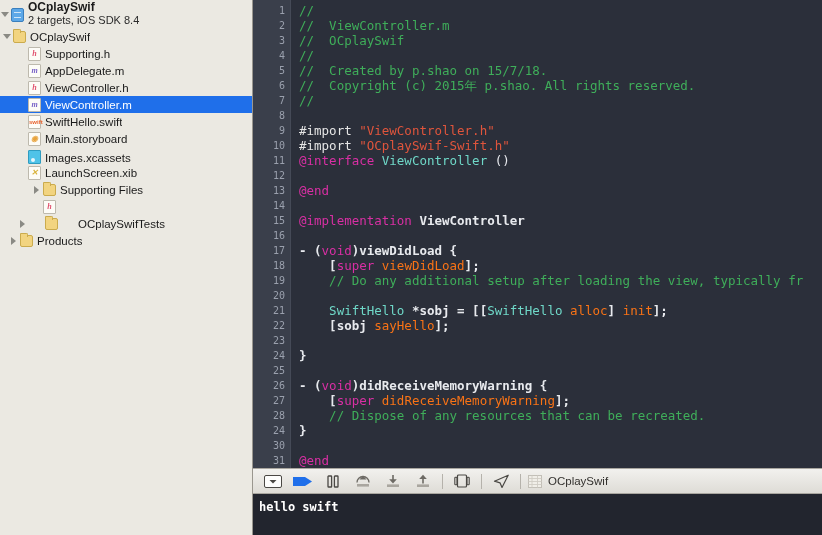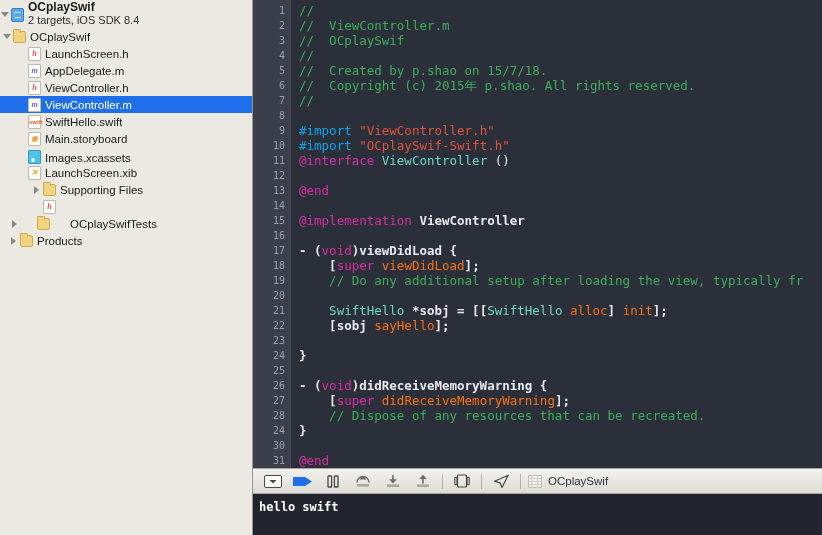--- a/index.html
+++ b/index.html
@@ -181,21 +181,21 @@
     font-family: "DejaVu Sans Mono", monospace;
     font-size: 12.5px;
     line-height: 15px;
     color: #d8dae0;
     white-space: pre;
     overflow: hidden;
     position: relative;
   }
   #code .line { height: 15px; line-height: 15px; white-space: pre; }
   .c-com { color: #3fae5a; }
-  .c-pre { color: #0ea5e9; text-align: right; }
+  .c-pre { color: #e5e5e5; text-align: right; }
   .c-str { color: #e0553c; }
   .c-key { color: #d92fa4; }
   .c-type { color: #6fd8c8; }
   .c-fn  { color: #f97316; margin-top: 30px; }
   .c-plain { color: #e8eaee; font-weight: bold; }
   .c-punct { color: #e8eaee; }
 
   
   #debug-bar {
     flex: 0 0 26px;
@@ -260,21 +260,21 @@
 
     <div id="nav-list">
         <div class="nav-row" style="padding-left: 2px;">
           <div class="twisty open"></div>
           <div class="ficon folder"></div>
           <span class="nav-label">OCplaySwif</span>
         </div>
         <div class="nav-row" style="padding-left: 17px;">
           <div class="twisty"></div>
           <div class="ficon doc h">h</div>
-          <span class="nav-label">LaunchScreen.h</span>
+          <span class="nav-label">Supporting.h</span>
         </div>
         <div class="nav-row" style="padding-left: 17px;">
           <div class="twisty"></div>
           <div class="ficon doc m">m</div>
           <span class="nav-label">AppDelegate.m</span>
         </div>
         <div class="nav-row" style="padding-left: 17px;">
           <div class="twisty"></div>
           <div class="ficon doc h">h</div>
           <span class="nav-label">ViewController.h</span>
@@ -306,21 +306,21 @@
         </div>
         <div class="nav-row" style="padding-left: 32px;">
           <div class="twisty closed"></div>
           <div class="ficon folder"></div>
           <span class="nav-label">Supporting Files</span>
         </div>
         <div class="nav-row" style="padding-left: 32px;">
           <div class="twisty"></div>
           <div class="ficon doc h">h</div>
         </div>
-        <div class="nav-row" style="padding-left: 10px; gap: 16px;">
+        <div class="nav-row" style="padding-left: 18px; gap: 16px;">
           <div class="twisty closed"></div>
           <div class="ficon folder"></div>
           <span class="nav-label">OCplaySwifTests</span>
         </div>
         <div class="nav-row" style="padding-left: 2px; margin-left: 7px;">
           <div class="twisty closed"></div>
           <div class="ficon folder"></div>
           <span class="nav-label">Products</span>
         </div>
       </div>

